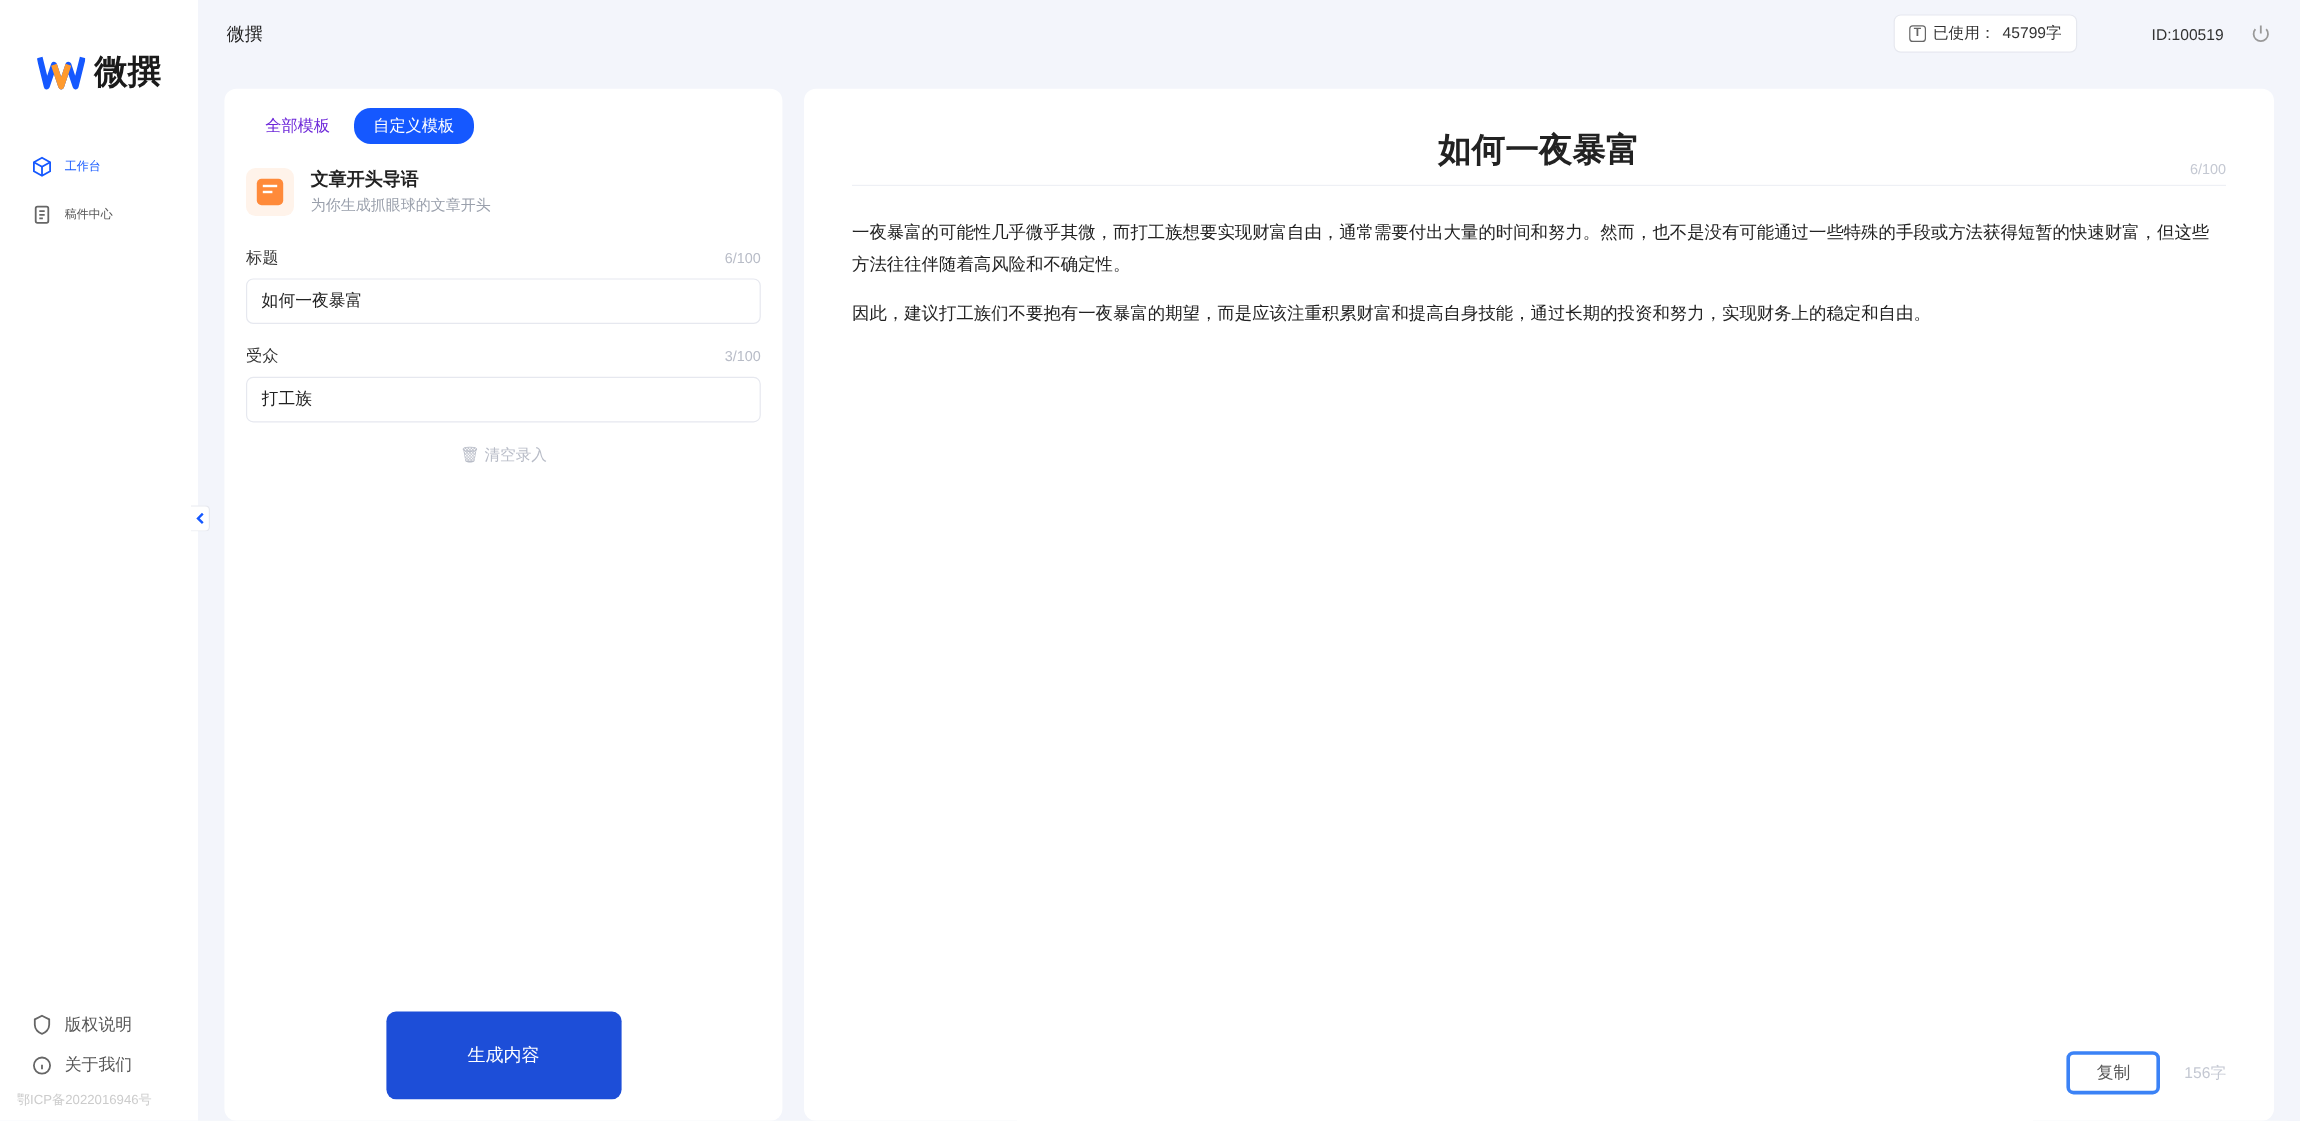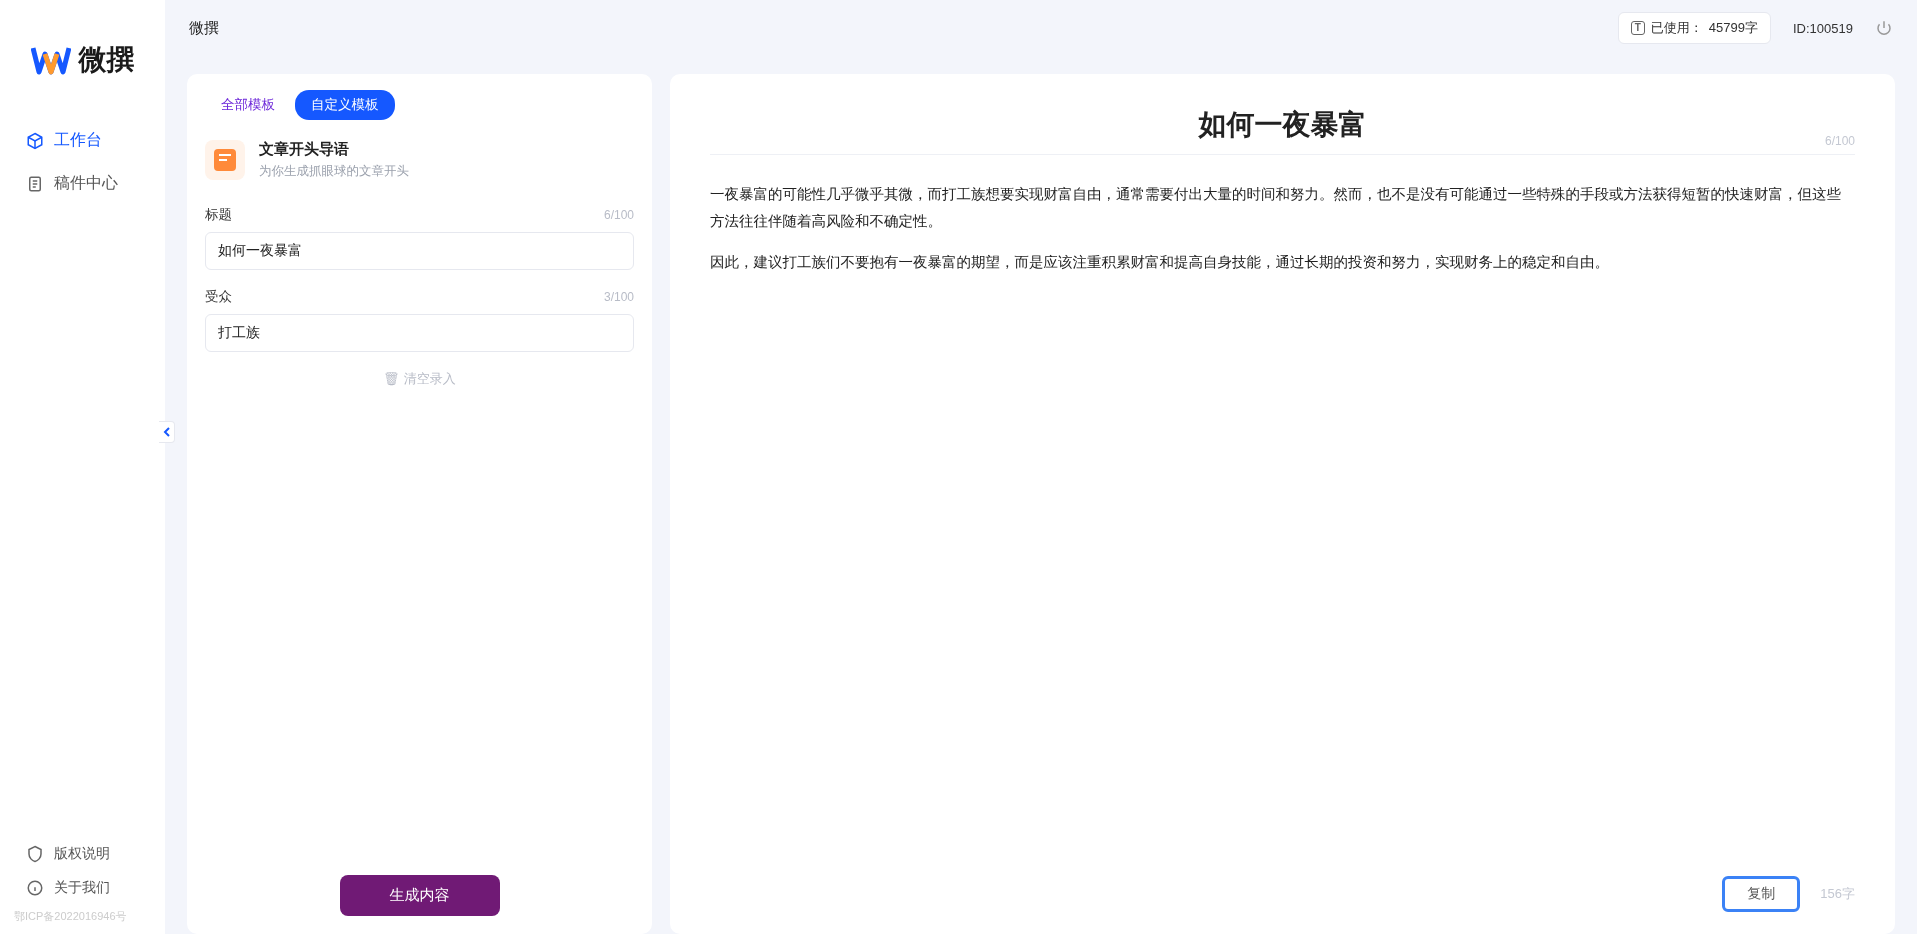--- a/index.html
+++ b/index.html
@@ -28,21 +28,21 @@
   padding: 20px 10px 30px;
 }
 .logo-mark { width: 40px; height: 40px; position: relative; }
 .logo-text { font-size: 28px; font-weight: 700; color: #1a1a1a; }
 .nav { flex: 1; padding: 10px 14px; }
 .nav-item {
   display: flex;
   align-items: center;
   gap: 10px;
   padding: 10px 12px;
-  font-size: 16px;
+  font-size: 10px;
   color: #555;
   border-radius: 6px;
   cursor: pointer;
   margin-bottom: 2px;
 }
 .nav-item.active { color: #1558ff; }
 .nav-icon { width: 18px; height: 18px; display:inline-flex; align-items:center; justify-content:center; }
 .sidebar-bottom { padding: 6px 14px 0; }
 .sidebar-footer-item {
   display: flex;
@@ -68,21 +68,21 @@
   border: 1px solid #e6e8ef;
   border-radius: 6px;
   padding: 6px 12px;
   font-size: 13px;
   color: #333;
   display: flex;
   align-items: center;
   gap: 6px;
 }
 .usage-icon { width:14px;height:14px;display:inline-flex;align-items:center;justify-content:center;border:1px solid #666;border-radius:3px;font-size:10px;line-height:1;font-weight:700;color:#666; }
-.topbar-id { font-size: 13px; color: #333; }
+.topbar-id { font-size: 13px; color: #333; margin-left: 40px; }
 .power-icon { width: 18px; height: 18px; color: #888; cursor:pointer; }
 .content { flex: 1; display: flex; gap: 18px; padding: 18px 22px 0; position: relative; min-height: 0; }
 .collapse-handle {
   position: absolute;
   left: -6px;
   top: 365px;
   width: 16px;
   height: 22px;
   background: #fff;
   border: 1px solid #e6e8ef;
@@ -132,26 +132,26 @@
   border-radius: 6px;
   padding: 10px 12px;
   font-size: 14px;
   color: #222;
   outline: none;
   font-family: inherit;
 }
 .clear-link { text-align: center; font-size: 13px; color: #b8bcc7; margin-top: 4px; cursor:pointer;}
 .gen-row { padding: 18px; display:flex; justify-content:center; }
 .btn-primary {
-  background: #701a75;
+  background: #1d4ed8;
   color: #fff;
   border: none;
   border-radius: 8px;
-  width: 160px;
-  padding: 11px 0;
+  width: 196px;
+  padding: 27px 0;
   font-size: 15px;
   cursor: pointer;
 }
 .out-head { padding: 32px 40px 8px; position: relative; }
 .out-title-wrap { border-bottom: 1px solid #eef0f5; padding-bottom: 10px; position:relative; }
 .out-title {
   font-family: "Songti SC","SimSun",serif;
   font-size: 28px;
   font-weight: 600;
   color: #222;

